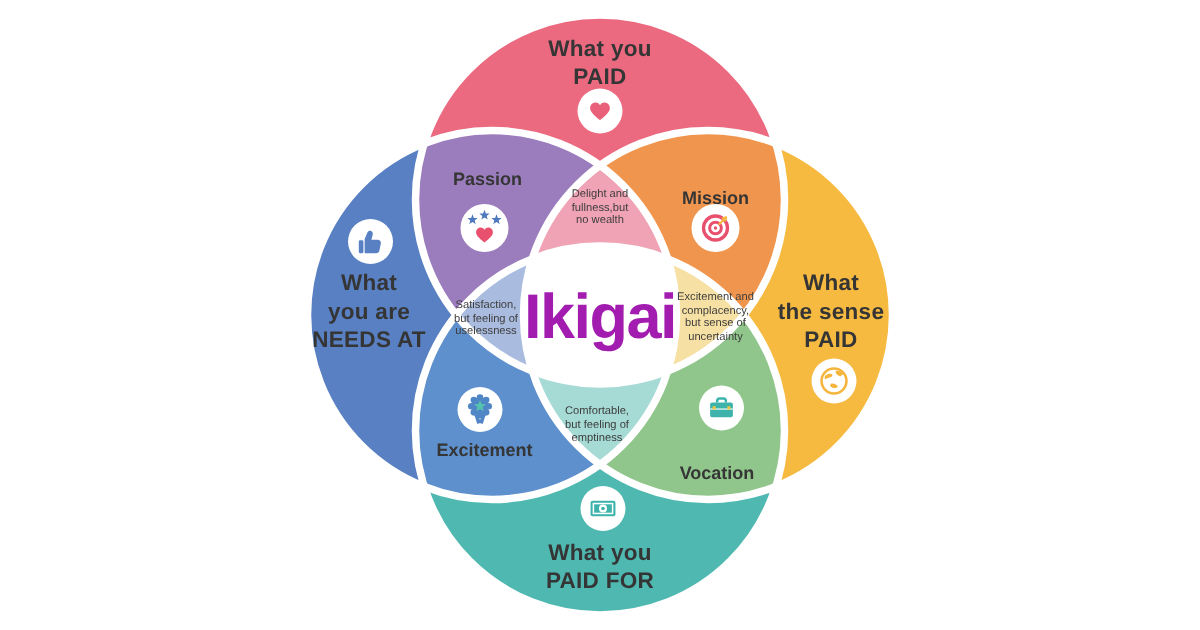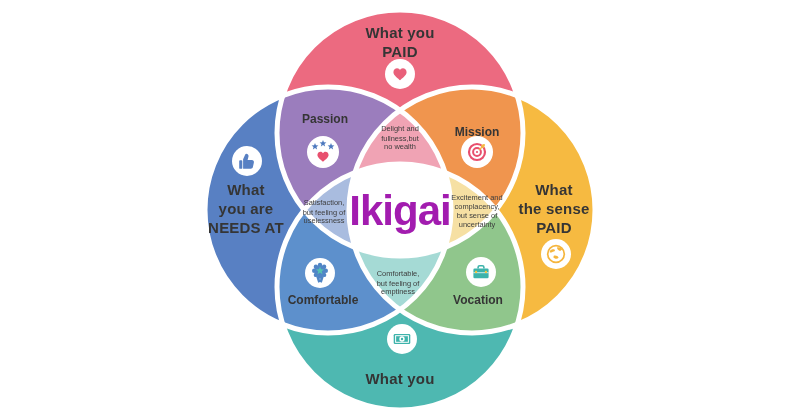--- a/index.html
+++ b/index.html
@@ -105,26 +105,27 @@
   </div>
 
   <div class="overlay circle-label" style="left:554px; top:208px">
     <span class="ln">What</span>
     <span class="ln">the sense</span>
     <span class="ln">PAID</span>
   </div>
 
   <div class="overlay circle-label" style="left:400px; top:378px">
     <span class="ln">What you</span>
+    <span class="ln">PAID FOR</span>
   </div>
 
   <div class="overlay section-label" style="left:325px; top:119px">Passion</div>
   <div class="overlay section-label" style="left:477px; top:132px">Mission</div>
-  <div class="overlay section-label" style="left:323px; top:300px">Comfortable</div>
-  <div class="overlay section-label" style="left:478px; top:300px">Vocation</div>
+  <div class="overlay section-label" style="left:323px; top:300px">Excitement</div>
+  <div class="overlay section-label" style="left:478px; top:315px">Vocation</div>
 
   <div class="overlay title" style="left:400px; top:211px">Ikigai</div>
 
   <div class="overlay note" style="left:400px; top:138px">
     <span class="ln">Delight and</span>
     <span class="ln">fullness,but</span>
     <span class="ln">no wealth</span>
   </div>
   <div class="overlay note" style="left:324px; top:212px">
     <span class="ln">Satisfaction,</span>

